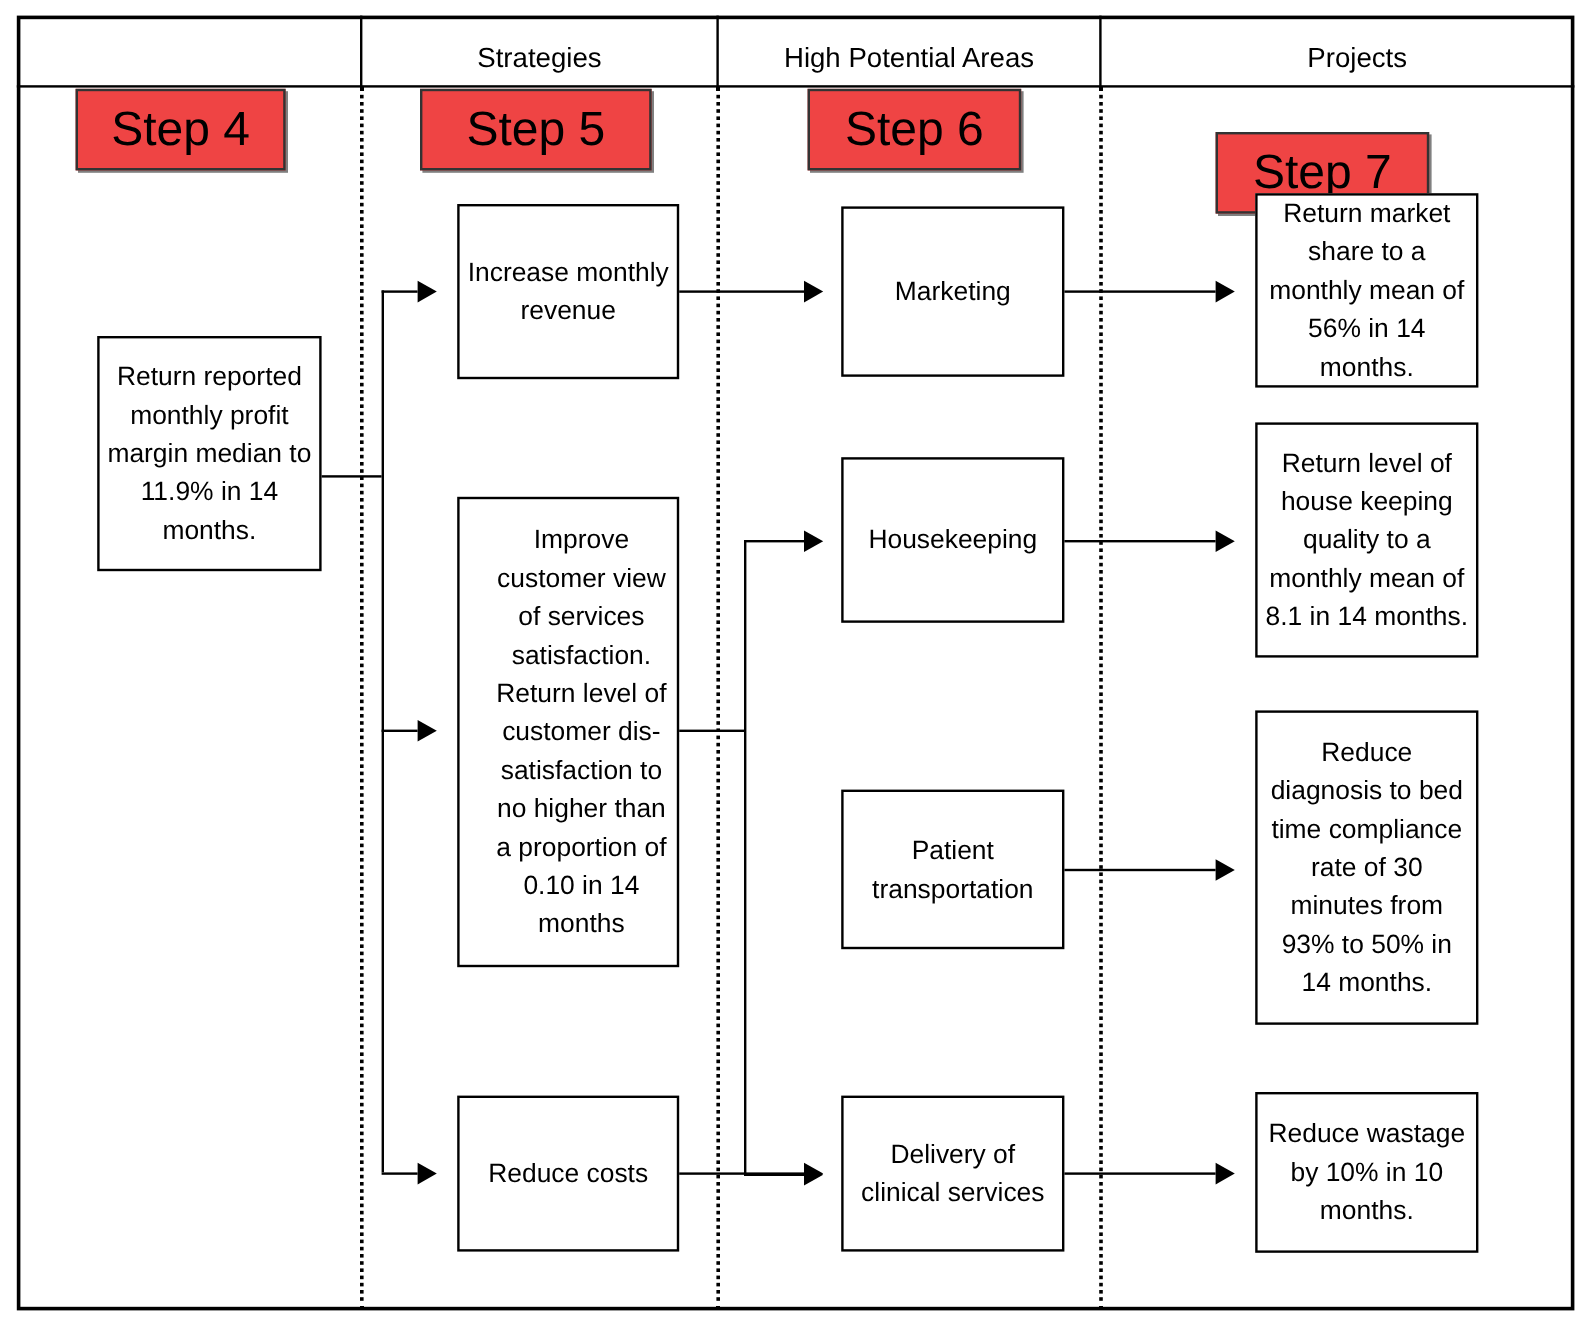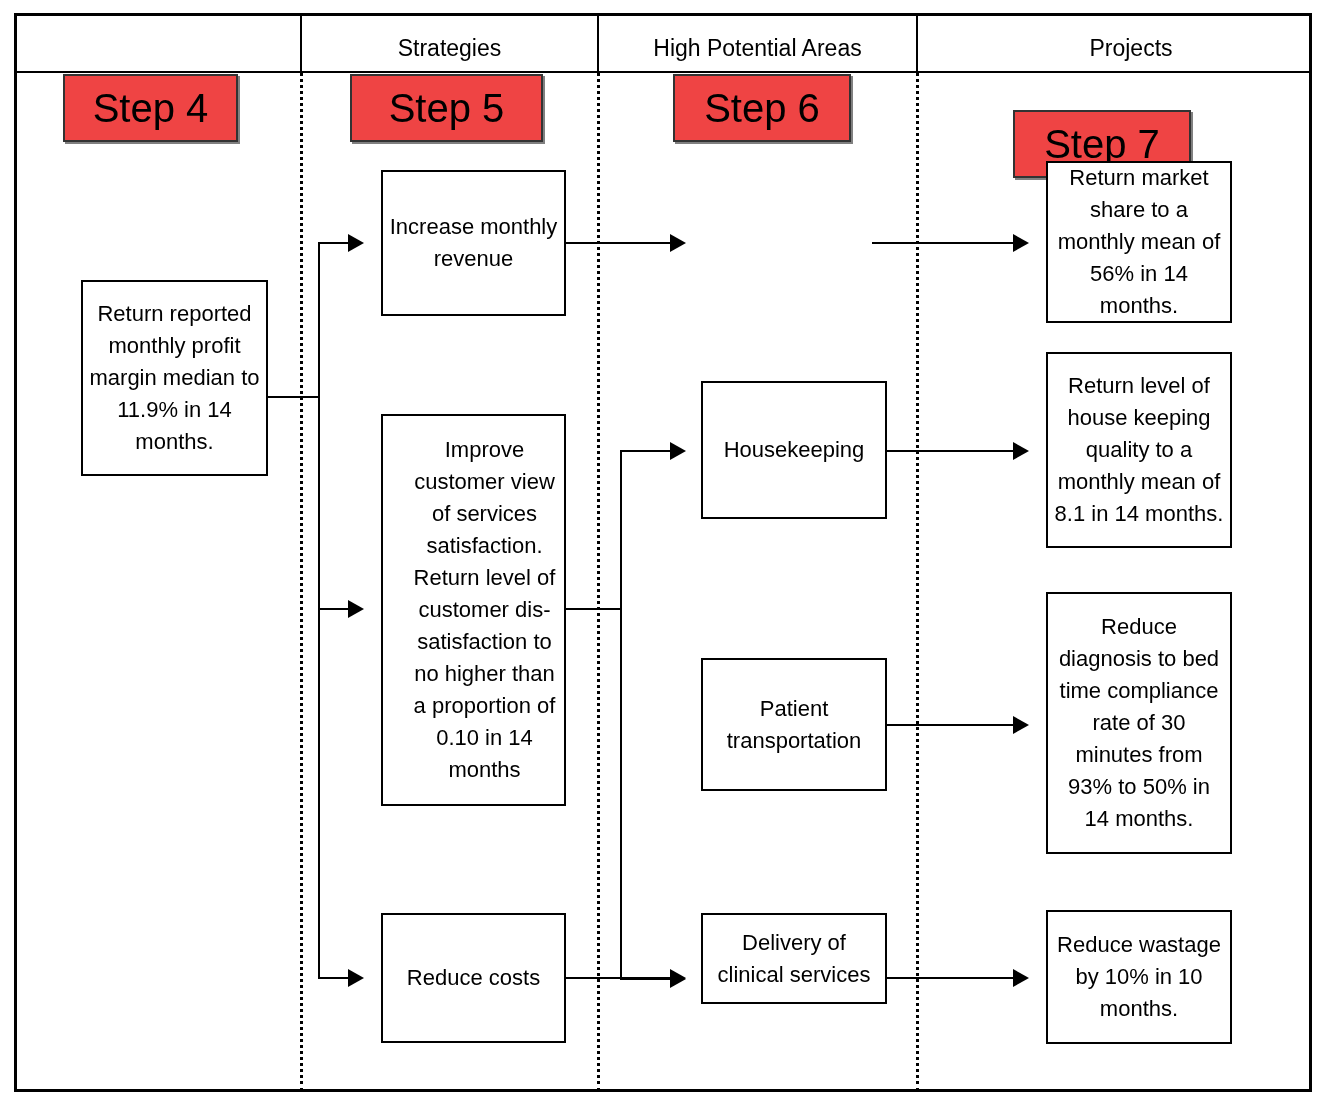--- a/index.html
+++ b/index.html
@@ -184,26 +184,27 @@
   <div class="arrowhead" style="left:1013px; top:969px;"></div>
 
   <div class="node" style="left:66px; top:280px; width:187px; height:196px;">Return reported monthly profit margin median to 11.9% in 14 months.</div>
 
   <div class="node" style="left:366px; top:170px; width:185px; height:146px;">Increase monthly revenue</div>
 
   <div class="node" style="left:366px; top:414px; width:185px; height:392px;padding-left:28px;">Improve customer view of services satisfaction. Return level of customer dis-satisfaction to no higher than a proportion of 0.10 in 14 months</div>
 
   <div class="node" style="left:366px; top:913px; width:185px; height:130px;">Reduce costs</div>
 
+  <div class="node" style="left:686px; top:172px; width:186px; height:142px;">Marketing</div>
 
   <div class="node" style="left:686px; top:381px; width:186px; height:138px;">Housekeeping</div>
 
   <div class="node" style="left:686px; top:658px; width:186px; height:133px;">Patient transportation</div>
 
-  <div class="node" style="left:686px; top:913px; width:186px; height:91px;text-align:center;">Delivery of clinical services</div>
+  <div class="node" style="left:686px; top:913px; width:186px; height:130px;text-align:center;">Delivery of clinical services</div>
 
   <div class="node" style="left:1031px; top:161px; width:186px; height:162px;">Return market share to a monthly mean of 56% in 14 months.</div>
 
   <div class="node" style="left:1031px; top:352px; width:186px; height:196px;">Return level of house keeping quality to a monthly mean of 8.1 in 14 months.</div>
 
   <div class="node" style="left:1031px; top:592px; width:186px; height:262px;">Reduce diagnosis to bed time compliance rate of 30 minutes from 93% to 50% in 14 months.</div>
 
   <div class="node" style="left:1031px; top:910px; width:186px; height:134px;">Reduce wastage by 10% in 10 months.</div>
 
 </div>

